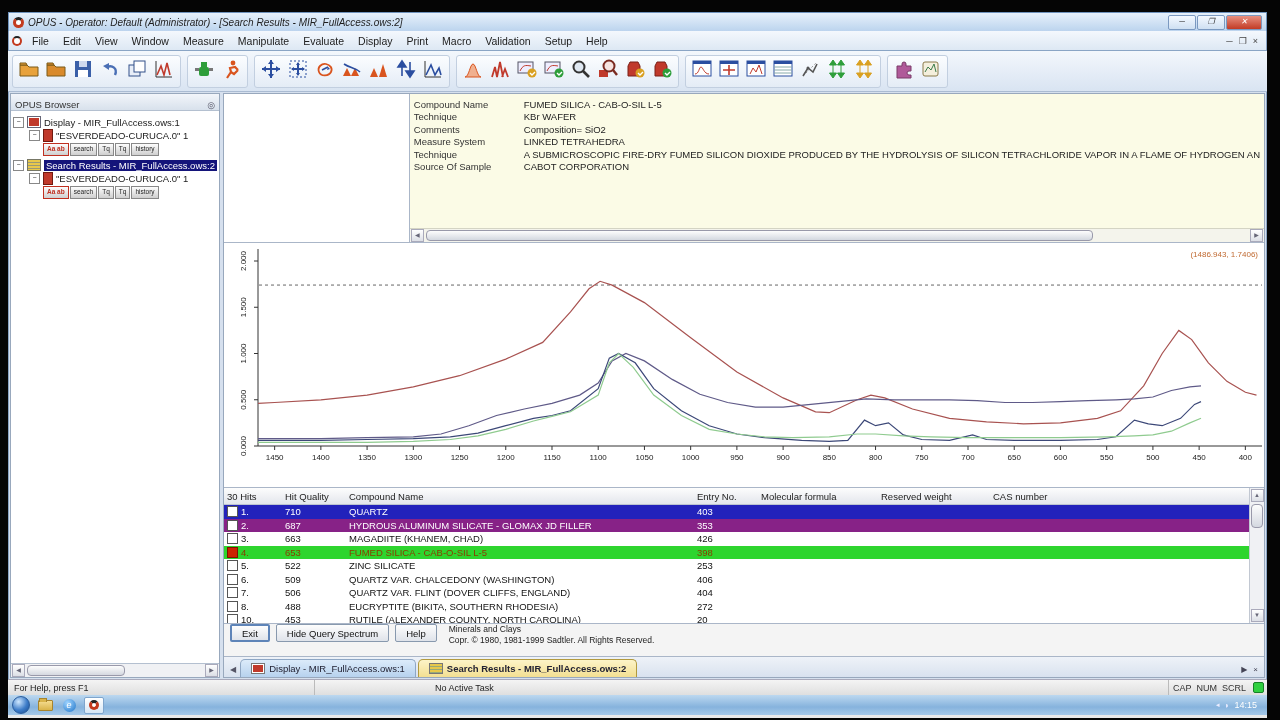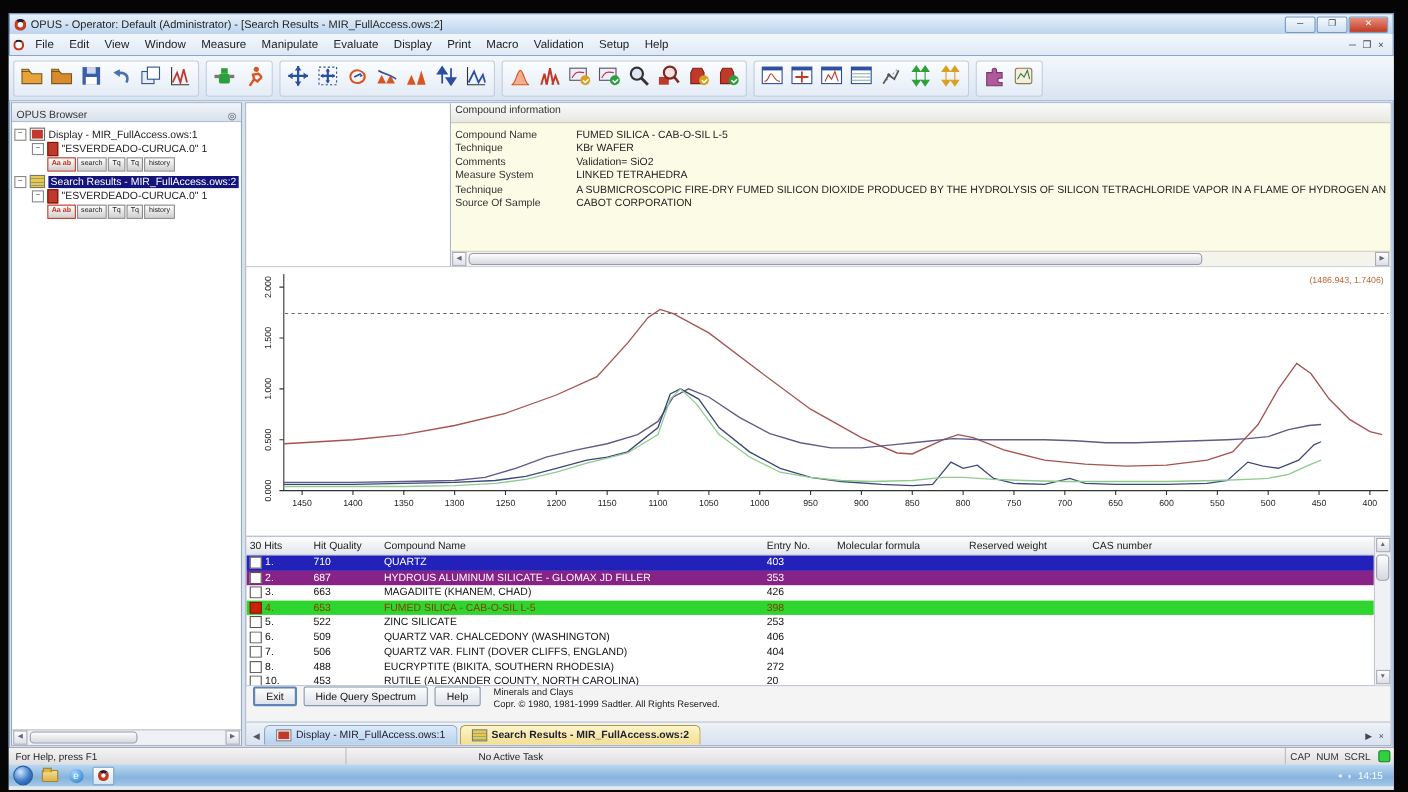--- a/index.html
+++ b/index.html
@@ -1,21 +1,21 @@
 <!DOCTYPE html>
 <html><head>
 <meta charset="utf-8">
 <style>
   html,body{margin:0;padding:0;}
   body{width:1280px;height:720px;background:#050505;position:relative;overflow:hidden;
        font-family:"Liberation Sans",sans-serif;-webkit-font-smoothing:antialiased;}
   #screen{position:absolute;top:12px;left:8px;right:13px;bottom:2px;display:flex;flex-direction:column;background:#e8eef7;}
   
   .titlebar{height:18px;background:linear-gradient(#e7f1fb,#bcd4ee);border:1px solid #6f93bd;border-bottom:none;
-            display:flex;align-items:center;padding:0 4px;font-size:10px;color:#1e1e1e;}
+            display:flex;align-items:center;padding:0 4px;font-size:10px;color:#1e1e1e;font-style:italic;}
   .app-logo{width:11px;height:11px;border-radius:50%;border:3px solid #c33a1e;border-top-color:#222;box-sizing:border-box;margin-right:4px;background:#fff;}
   .win-btns{margin-left:auto;display:flex;gap:1px;}
   .win-btn{width:26px;height:13px;font-size:8px;line-height:12px;text-align:center;border:1px solid #7b99c0;border-radius:2px;
            background:linear-gradient(#f4f9ff,#cfe0f2);color:#333;}
   .win-btn.close{background:linear-gradient(#e89080,#c23b25);color:#fff;width:34px;}
   
   .menubar{height:19px;background:linear-gradient(#f4f8fd,#dde8f4);border:1px solid #8aa5c5;border-top:none;display:flex;align-items:center;font-size:10.5px;color:#222;}
   .menu-item{padding:2px 7px;}
   .mdi-ctrls{margin-left:auto;display:flex;gap:6px;padding-right:8px;font-size:9px;color:#444;}
   
@@ -396,33 +396,32 @@
         <span class="sb-track"></span>
         <span class="sb-arrow">▶</span>
       </div>
     </div>
 
     <div class="client">
 
       <div class="top-info">
         <div class="query-pane"></div>
         <div class="cinfo">
-          <div class="cinfo-h">Compound information</div>
           <div class="cinfo-body" id="cinfo-body">
               <div class="cinfo-row">
      <span class="cinfo-k">Compound Name</span>
      <span class="cinfo-v">FUMED SILICA - CAB-O-SIL L-5</span>
               </div>
               <div class="cinfo-row">
      <span class="cinfo-k">Technique</span>
      <span class="cinfo-v">KBr WAFER</span>
               </div>
               <div class="cinfo-row">
      <span class="cinfo-k">Comments</span>
-     <span class="cinfo-v">Validation= SiO2</span>
+     <span class="cinfo-v">Composition= SiO2</span>
               </div>
               <div class="cinfo-row">
      <span class="cinfo-k">Measure System</span>
      <span class="cinfo-v">LINKED TETRAHEDRA</span>
               </div>
               <div class="cinfo-row">
      <span class="cinfo-k">Technique</span>
      <span class="cinfo-v">A SUBMICROSCOPIC FIRE-DRY FUMED SILICON DIOXIDE PRODUCED BY THE HYDROLYSIS OF SILICON TETRACHLORIDE VAPOR IN A FLAME OF HYDROGEN AN</span>
               </div>
               <div class="cinfo-row">

